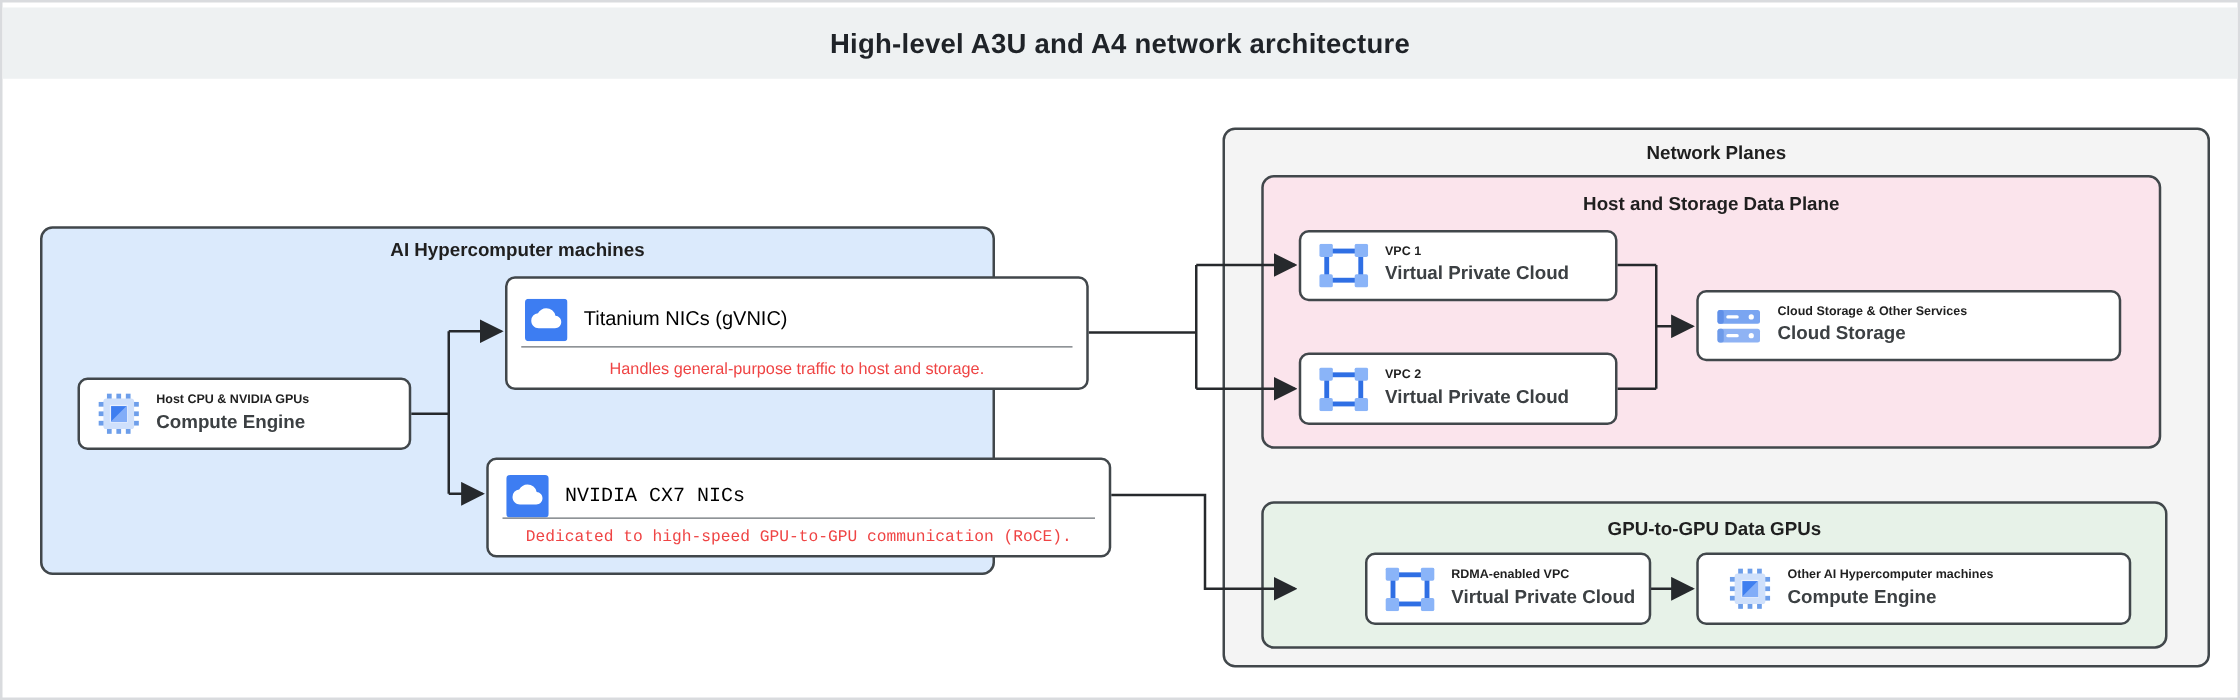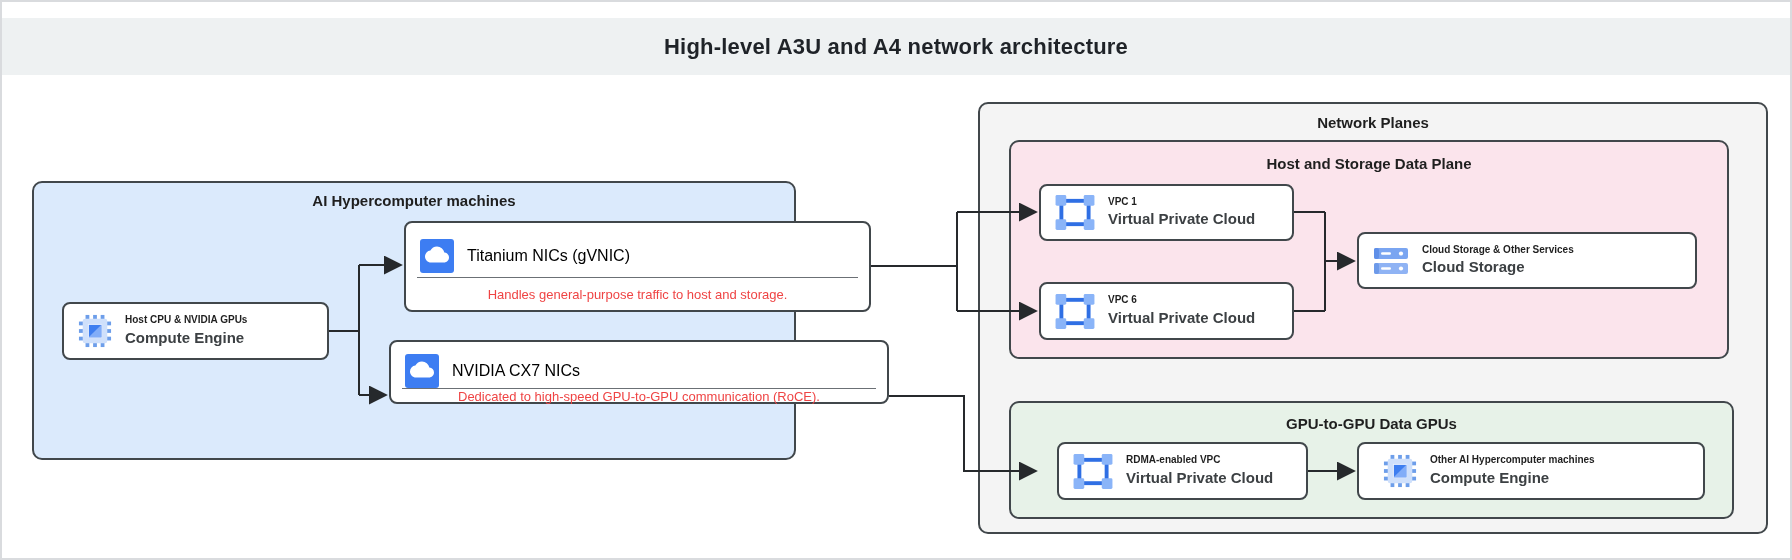--- a/index.html
+++ b/index.html
@@ -7,21 +7,21 @@
     position:relative;
     width:1792px;height:560px;
     box-sizing:border-box;
     border:2px solid #d9dbde;
     background:#ffffff;
     font-family:"Liberation Sans",sans-serif;
     overflow:hidden;
   }
   
   .header{
-    position:absolute;left:0;top:16px;right:0;height:57px;
+    position:absolute;left:0;top:4px;right:0;height:57px;
     background:#eef1f2;
     display:flex;align-items:center;justify-content:center;
   }
   .header-title{font-size:22px;font-weight:700;color:#1f2328;letter-spacing:.2px;}
 
   
   .group{
     position:absolute;box-sizing:border-box;
     border:2px solid #41474b;border-radius:10px;
   }
@@ -150,21 +150,21 @@
       <svg class="icon" width="34" height="34" viewBox="0 0 34 34">
         <rect width="34" height="34" rx="3" fill="#3d7df2"></rect>
         <path transform="translate(5,3.5)" fill="#ffffff" d="M19.35 10.04A7.49 7.49 0 0 0 12 4C9.11 4 6.6 5.64 5.35 8.04A5.994 5.994 0 0 0 0 14c0 3.31 2.69 6 6 6h13c2.76 0 5-2.24 5-5 0-2.64-2.05-4.78-4.65-4.96z"></path>
       </svg>
       <span class="title">Titanium NICs (gVNIC)</span>
     </div>
     <div class="nic-divider"></div>
     <div class="nic-desc">Handles general-purpose traffic to host and storage.</div>
   </div>
 
-  <div class="nicnode" style="left:387px;top:338px;width:500px;height:64px;">
+  <div class="nicnode" style="left:387px;top:364px;width:500px;height:80px;font-family:Liberation Mono, monospace;">
     <div class="nic-top">
       <svg class="icon" width="34" height="34" viewBox="0 0 34 34">
         <rect width="34" height="34" rx="3" fill="#3d7df2"></rect>
         <path transform="translate(5,3.5)" fill="#ffffff" d="M19.35 10.04A7.49 7.49 0 0 0 12 4C9.11 4 6.6 5.64 5.35 8.04A5.994 5.994 0 0 0 0 14c0 3.31 2.69 6 6 6h13c2.76 0 5-2.24 5-5 0-2.64-2.05-4.78-4.65-4.96z"></path>
       </svg>
       <span class="title">NVIDIA CX7 NICs</span>
     </div>
     <div class="nic-divider"></div>
     <div class="nic-desc">Dedicated to high-speed GPU-to-GPU communication (RoCE).</div>
   </div>
@@ -199,21 +199,21 @@
           <rect x="32" y="9" width="4" height="18"></rect>
       </g>
       <g fill="#8ab4f8">
         <rect x="0" y="0" width="11" height="11" rx="1.5"></rect>
           <rect x="29" y="0" width="11" height="11" rx="1.5"></rect>
         <rect x="0" y="25" width="11" height="11" rx="1.5"></rect>
           <rect x="29" y="25" width="11" height="11" rx="1.5"></rect>
       </g>
     </svg>
     <div class="txt">
-      <span class="title">VPC 6</span>
+      <span class="title">VPC 2</span>
       <span class="subtitle">Virtual Private Cloud</span>
     </div>
   </div>
 
   <div class="node" style="left:1355px;top:230px;width:340px;height:57px;">
     <svg class="icon" width="36" height="28" viewBox="0 0 36 28">
       <rect x="1" y="1" width="34" height="11" rx="2" fill="#7aa5f1"></rect>
       <rect x="1" y="1" width="5" height="11" rx="2" fill="#5f8fe8"></rect>
       <rect x="8" y="5.2" width="10" height="2.6" rx="1.3" fill="#ffffff"></rect>
       <circle cx="28" cy="6.5" r="2.1" fill="#ffffff"></circle>
@@ -221,21 +221,21 @@
       <rect x="1" y="16" width="5" height="11" rx="2" fill="#6d9ae9"></rect>
       <rect x="8" y="20.2" width="10" height="2.6" rx="1.3" fill="#ffffff"></rect>
       <circle cx="28" cy="21.5" r="2.1" fill="#ffffff"></circle>
     </svg>
     <div class="txt">
       <span class="title">Cloud Storage &amp; Other Services</span>
       <span class="subtitle">Cloud Storage</span>
     </div>
   </div>
 
-  <div class="node" style="left:1055px;top:440px;width:251px;height:58px;">
+  <div class="node" style="left:1090px;top:440px;width:229px;height:58px;">
     <svg class="icon" width="40" height="35" viewBox="0 0 40 36">
       <g fill="#2f6fe4">
         <rect x="9" y="4" width="22" height="4"></rect>
           <rect x="9" y="28" width="22" height="4"></rect>
         <rect x="4" y="9" width="4" height="18"></rect>
           <rect x="32" y="9" width="4" height="18"></rect>
       </g>
       <g fill="#8ab4f8">
         <rect x="0" y="0" width="11" height="11" rx="1.5"></rect>
           <rect x="29" y="0" width="11" height="11" rx="1.5"></rect>

